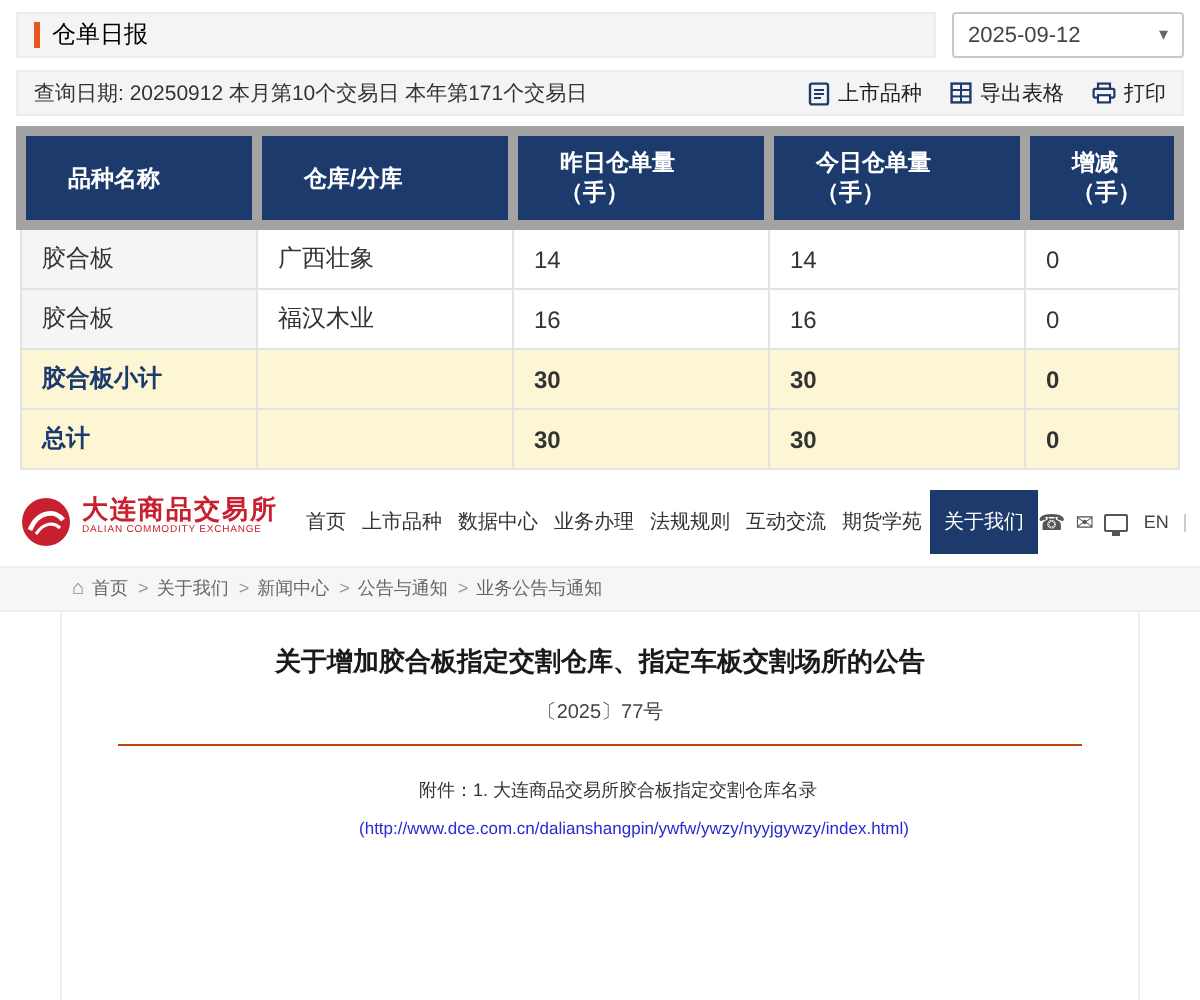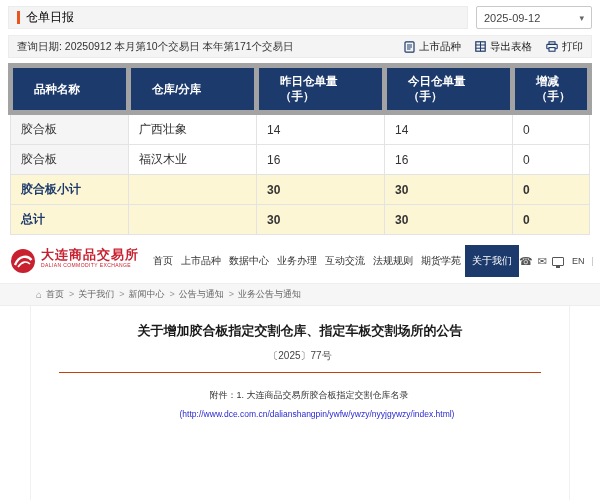--- a/index.html
+++ b/index.html
@@ -174,22 +174,22 @@
       <span class="logo-cn">大连商品交易所</span>
       <span class="logo-en">DALIAN COMMODITY EXCHANGE</span>
     </span>
   </div>
 
   <nav>
     <span class="nav-item">首页</span>
     <span class="nav-item">上市品种</span>
     <span class="nav-item">数据中心</span>
     <span class="nav-item">业务办理</span>
+    <span class="nav-item">法规规则</span>
     <span class="nav-item">互动交流</span>
-    <span class="nav-item">法规规则</span>
     <span class="nav-item">期货学苑</span>
     <span class="nav-item active">关于我们</span>
   </nav>
 
   <div class="tools">
     <span class="tool-glyph">☎</span>
     <span class="tool-glyph">✉</span>
     <span class="monitor-icon"></span>
     <span class="lang">EN</span>
     <span class="lang-sep"></span>

